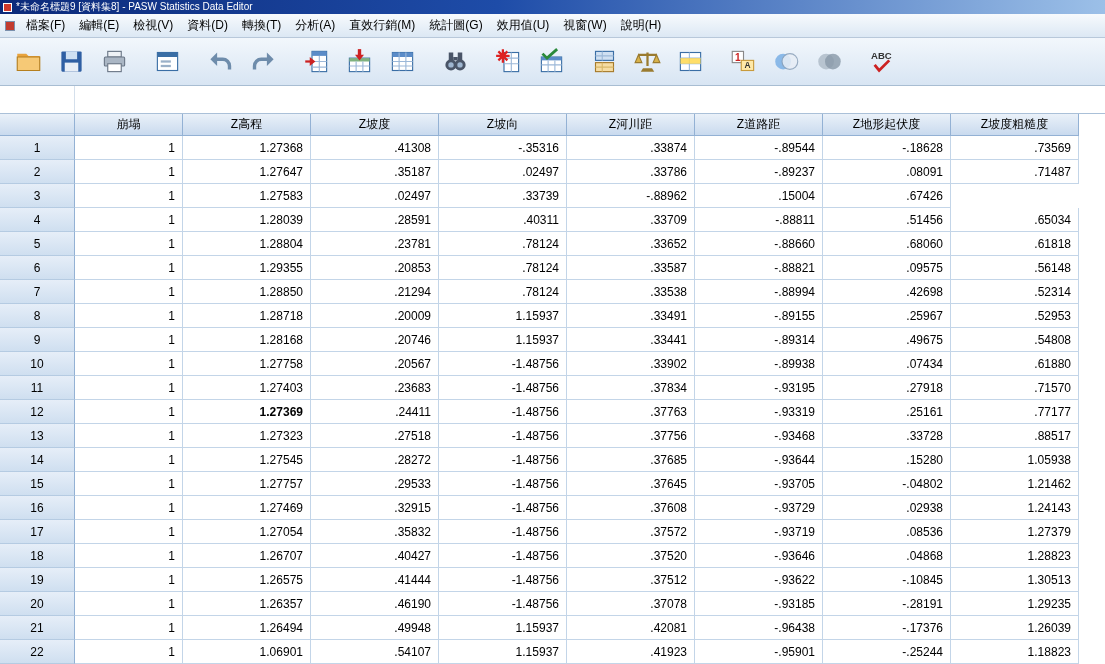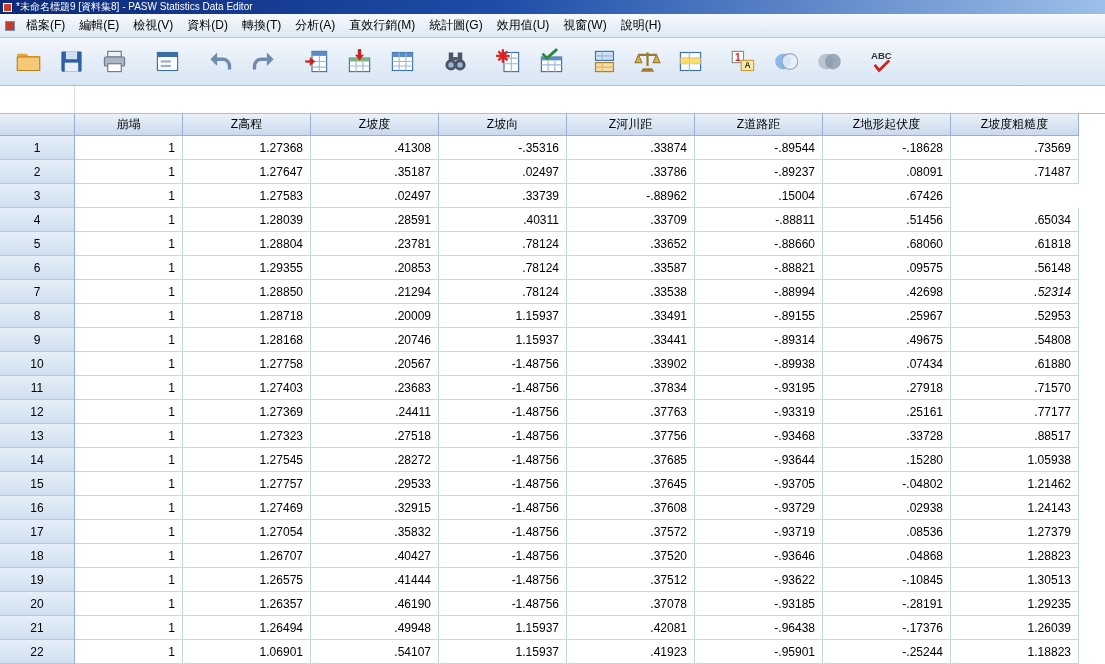--- a/index.html
+++ b/index.html
@@ -323,21 +323,21 @@
       </div>
       <div class="g-row">
         <div class="rhead" style="width: 75px;">7</div>
         <div class="dcell" style="width: 108px;">1</div>
         <div class="dcell" style="width: 128px;">1.28850</div>
         <div class="dcell" style="width: 128px;">.21294</div>
         <div class="dcell" style="width: 128px;">.78124</div>
         <div class="dcell" style="width: 128px;">.33538</div>
         <div class="dcell" style="width: 128px;">-.88994</div>
         <div class="dcell" style="width: 128px;">.42698</div>
-        <div class="dcell" style="width: 128px; font-style: italic;">.52314</div>
+        <div class="dcell" style="width: 128px;">.52314</div>
       </div>
       <div class="g-row">
         <div class="rhead" style="width: 75px;">8</div>
         <div class="dcell" style="width: 108px;">1</div>
         <div class="dcell" style="width: 128px;">1.28718</div>
         <div class="dcell" style="width: 128px;">.20009</div>
         <div class="dcell" style="width: 128px;">1.15937</div>
         <div class="dcell" style="width: 128px;">.33491</div>
         <div class="dcell" style="width: 128px;">-.89155</div>
         <div class="dcell" style="width: 128px;">.25967</div>
@@ -372,21 +372,21 @@
         <div class="dcell" style="width: 128px;">.23683</div>
         <div class="dcell" style="width: 128px;">-1.48756</div>
         <div class="dcell" style="width: 128px;">.37834</div>
         <div class="dcell" style="width: 128px;">-.93195</div>
         <div class="dcell" style="width: 128px;">.27918</div>
         <div class="dcell" style="width: 128px;">.71570</div>
       </div>
       <div class="g-row">
         <div class="rhead" style="width: 75px;">12</div>
         <div class="dcell" style="width: 108px;">1</div>
-        <div class="dcell" style="width: 128px;">1.27369</div>
+        <div class="dcell" style="width: 128px; font-weight: bold;">1.27369</div>
         <div class="dcell" style="width: 128px;">.24411</div>
         <div class="dcell" style="width: 128px;">-1.48756</div>
         <div class="dcell" style="width: 128px;">.37763</div>
         <div class="dcell" style="width: 128px;">-.93319</div>
         <div class="dcell" style="width: 128px;">.25161</div>
         <div class="dcell" style="width: 128px;">.77177</div>
       </div>
       <div class="g-row">
         <div class="rhead" style="width: 75px;">13</div>
         <div class="dcell" style="width: 108px;">1</div>

